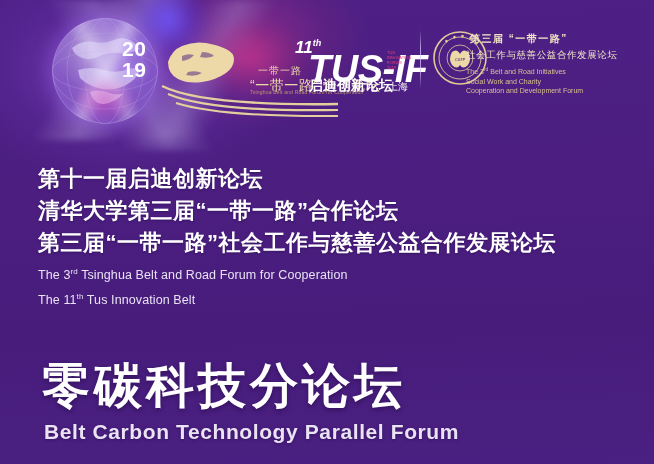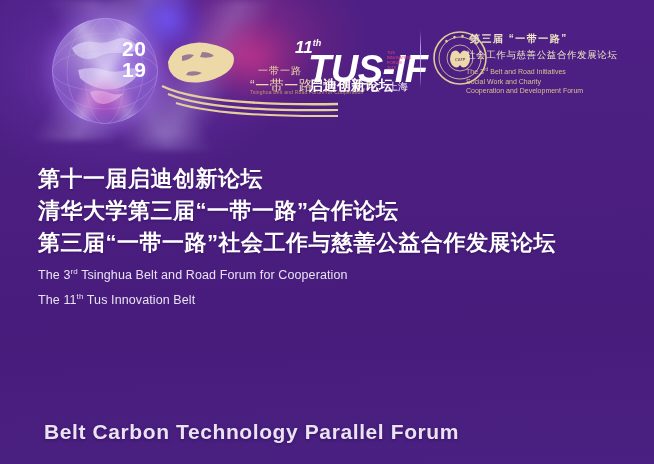--- a/index.html
+++ b/index.html
@@ -416,15 +416,16 @@
     <div class="title-cn">第十一届启迪创新论坛</div>
     <div class="title-cn">清华大学第三届“一带一路”合作论坛</div>
     <div class="title-cn">第三届“一带一路”社会工作与慈善公益合作发展论坛</div>
   </div>
 
   <div class="titles-en">
     <div class="title-en"><span>The 3</span><sup>rd</sup><span> Tsinghua Belt and Road Forum for Cooperation</span></div>
     <div class="title-en"><span>The 11</span><sup>th</sup><span> Tus Innovation Belt</span></div>
   </div>
 
+  <div class="forum-cn">零碳科技分论坛</div>
   <div class="forum-en">Belt Carbon Technology Parallel Forum</div>
 
 </div>
 
 </body></html>

